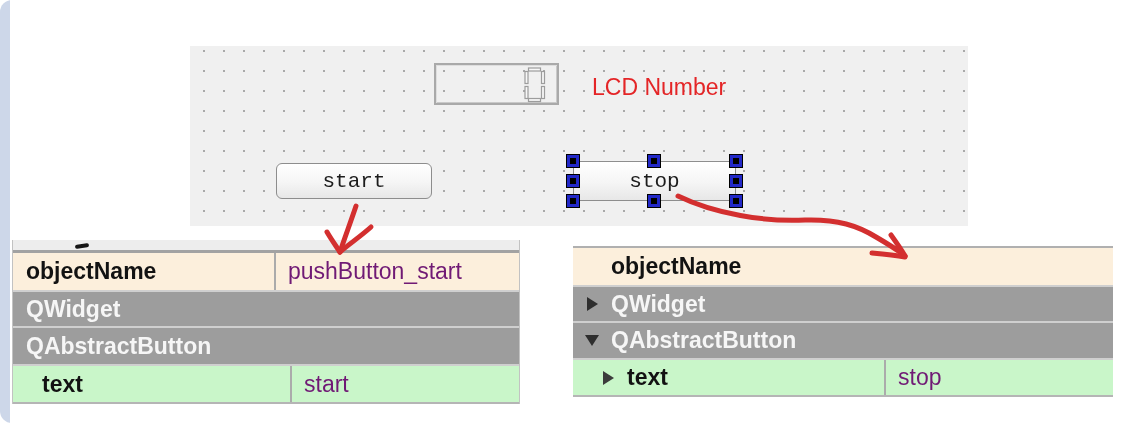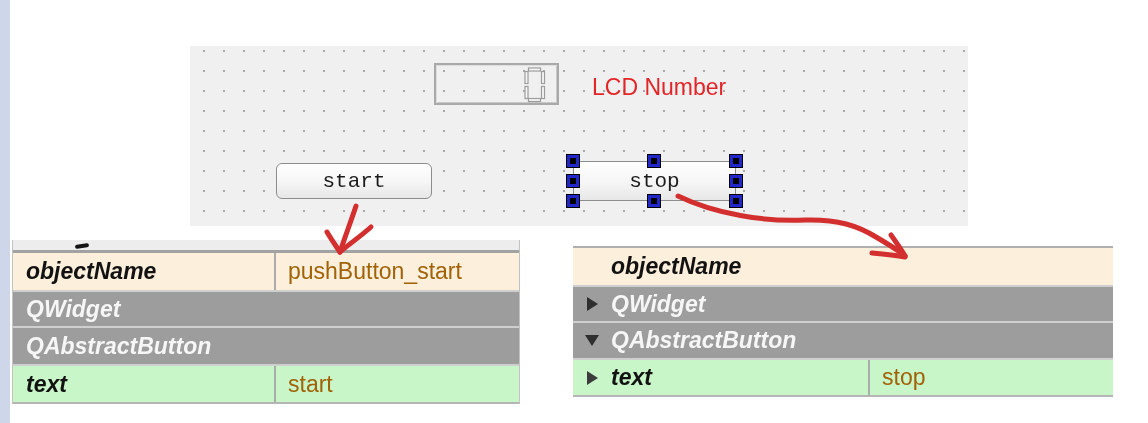--- a/index.html
+++ b/index.html
@@ -1,17 +1,17 @@
 <!DOCTYPE html>
 <html><head>
 <meta charset="utf-8">
 <style>
   * { margin:0; padding:0; box-sizing:border-box; }
   body { background:#fff; font-family:"Liberation Sans", sans-serif; }
-  .page { position:relative; width:1148px; height:423px; background:#ffffff; overflow:hidden; }
+  .page { position:relative; width:1148px; height:423px; background:#ffffff; overflow:hidden;border-radius:12px; }
 
   .left-strip { position:absolute; left:0; top:0; width:10px; height:423px; background:#cdd7e9; }
 
   
   .canvas {
     position:absolute; left:190px; top:46px; width:778px; height:180px;
     background-color:#f0f0f0;
     background-image:radial-gradient(circle, #a9a9a9 1.2px, transparent 1.5px);
     background-size:20px 20px; background-position:4px 15px;
   }
@@ -43,29 +43,29 @@
 
   
   .panel { position:absolute; font-size:23px; }
   .panel-left  { left:12px;  top:240px; width:508px; border-left:1px solid #c2c2c2; border-right:1px solid #c2c2c2; }
   .panel-right { left:573px; top:246px; width:540px; border-top:2px solid #b0b0b0; }
 
   .ph-partial { height:13px; background:#ededed; border-bottom:3px solid #a2a2a2; position:relative; overflow:hidden; }
   .ph-mark { position:absolute; left:62px; top:4px; width:14px; height:4px; background:#151515; border-radius:2px; transform:rotate(-8deg); }
 
   .prow { display:flex; align-items:stretch; border-bottom:2px solid #cfcfcf; }
-  .prow:last-child { border-bottom:2px solid #b5b5b5; }
+  .prow:last-child { border-bottom:2px solid #b5b5b5;padding-left:16px; }
   .row-cream { background:#fcefdc; }
   .row-gray  { background:#9d9d9d;text-align:right; }
   .row-green { background:#c9f6c9; }
 
-  .pcell-name { display:flex; align-items:center; font-weight:bold; color:#121212;font-style:italic; }
+  .pcell-name { display:flex; align-items:center; font-weight:bold; color:#121212; }
   .panel-left  .pcell-name { width:261px; padding-left:13px; }
   .panel-right .pcell-name { width:295px; }
-  .pcell-value { flex:1; display:flex; align-items:center; padding-left:12px; border-left:2px solid #ababab; color:#a16207; }
+  .pcell-value { flex:1; display:flex; align-items:center; padding-left:12px; border-left:2px solid #ababab; color:#701a75; }
   .row-gray .pcell-name { color:#f6f6f6; width:100% !important; }
 
   .panel-left  .prow { height:38px; }
   .panel-left  .prow.h-objectname { height:39px; }
   .panel-left  .prow.h-group1 { height:36px; }
   .panel-right .prow { height:37px; }
   .panel-right .prow.h-objectname { height:39px; }
   .panel-right .prow.h-group1 { height:36px; }
 
   .expander-box { width:38px; display:flex; align-items:center; justify-content:center; flex:0 0 38px; }

